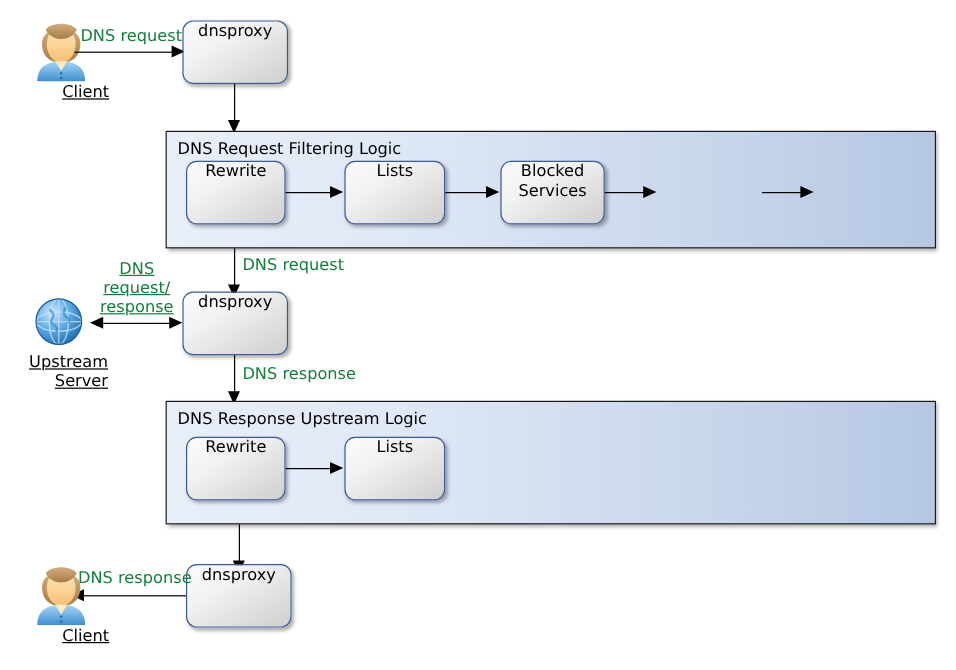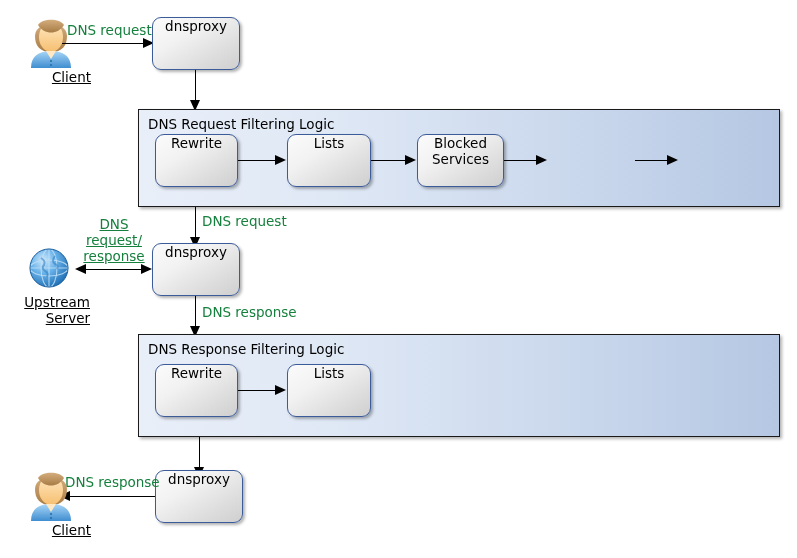--- a/index.html
+++ b/index.html
@@ -216,21 +216,21 @@
 
   <div class="node" style="left:152px; top:243px; width:88px; height:53px;">
     <span>dnsproxy</span>
   </div>
 
   <div class="line-v" style="left:195px; top:296px; height:36px;"></div>
   <div class="arrow arrow-d" style="left:189.5px; top:326px;"></div>
   <div class="label" style="left:202px; top:304px;">DNS response</div>
 
   <div class="group" style="left:138px; top:334px; width:642px; height:103px;">
-    <div class="group-title">DNS Response Filtering Logic</div>
+    <div class="group-title">DNS Response Upstream Logic</div>
   </div>
 
   <div class="node" style="left:155px; top:364px; width:83px; height:53px;">
     <span>Rewrite</span>
   </div>
   <div class="line-h" style="left:238px; top:390px; width:38px;"></div>
   <div class="arrow arrow-r" style="left:275px; top:384.5px;"></div>
 
   <div class="node" style="left:287px; top:364px; width:84px; height:53px;">
     <span>Lists</span>

